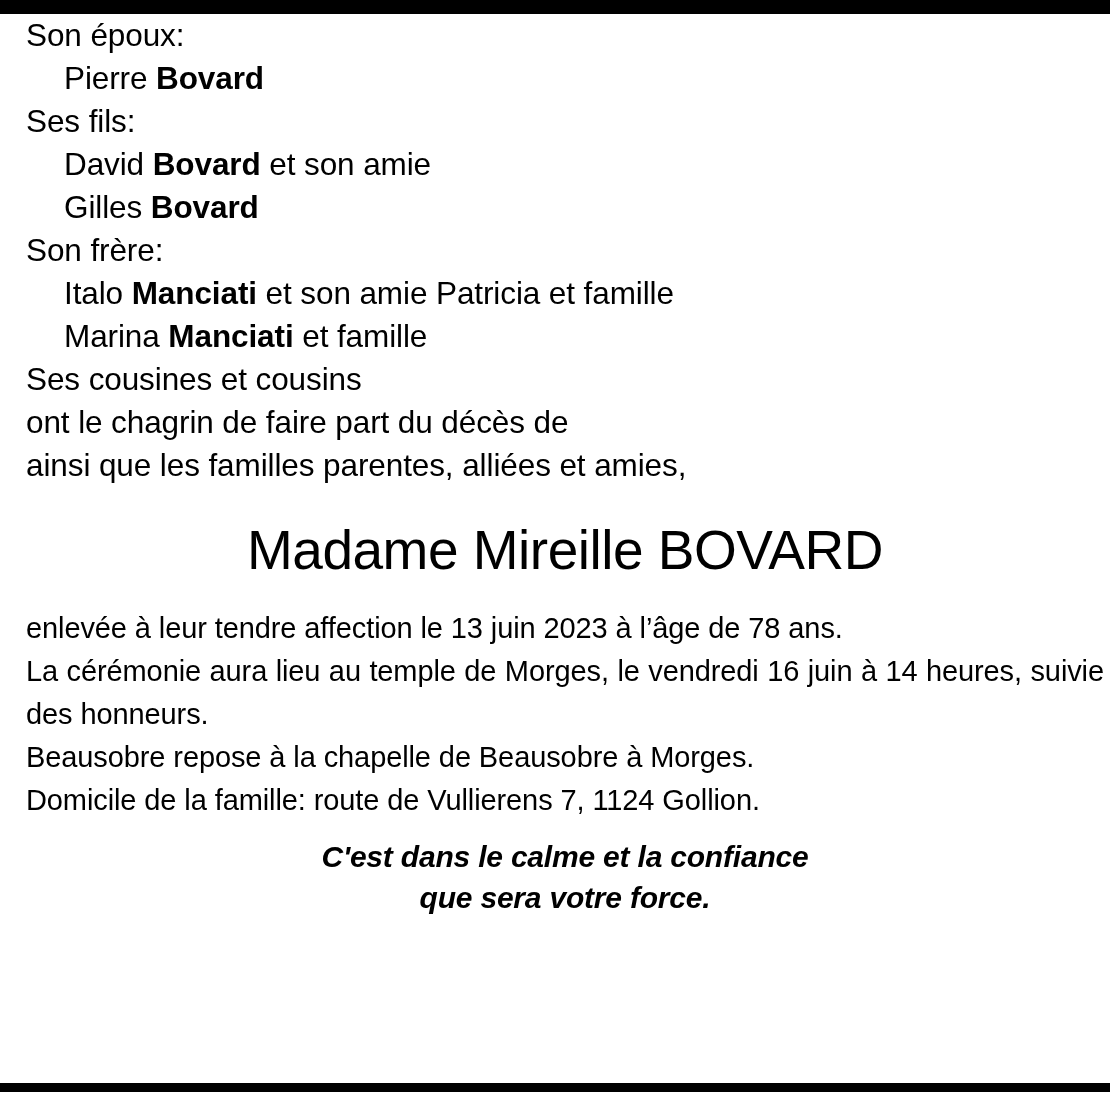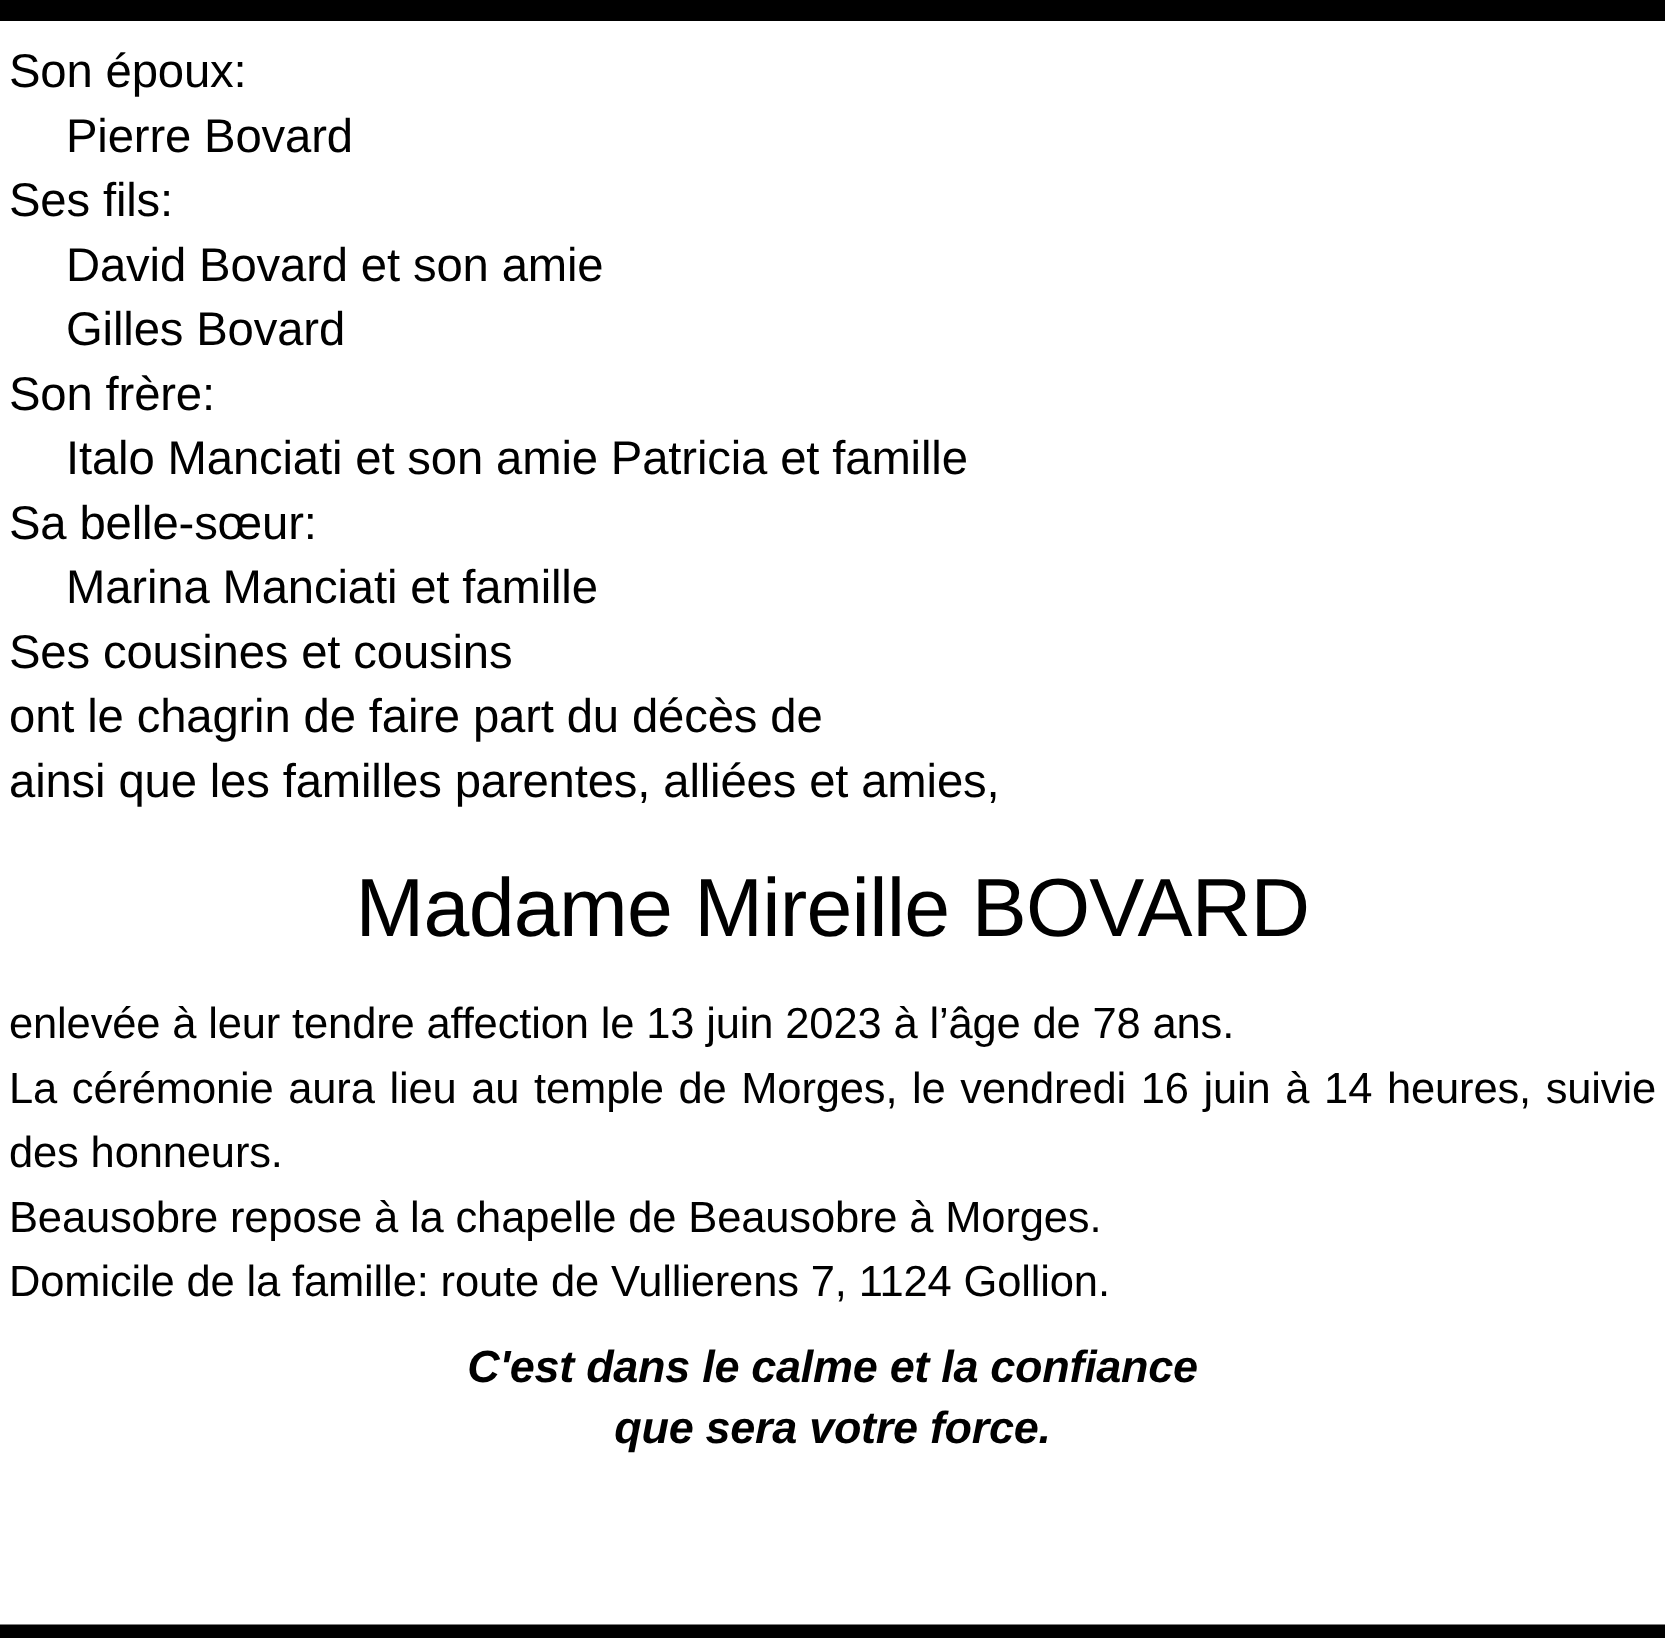--- a/index.html
+++ b/index.html
@@ -26,33 +26,34 @@
   }
   .rule-bottom {
     height: 9px;
     background: #000000;
     position: absolute;
     left: 0;
     right: 0;
     bottom: 8px;
   }
   .body-pad {
-    padding: 12px 6px;
+    padding: 0 6px;
+    margin-left: 20px;
   }
   .line {
     font-size: 31.5px;
     line-height: 43px;
     letter-spacing: -0.1px;
     white-space: nowrap;
   }
   .indent {
     padding-left: 38px;
   }
   .bold {
-    font-weight: normal;
+    font-weight: bold;
   }
   .deceased {
     text-align: center;
     font-size: 55px;
     font-weight: normal;
     letter-spacing: -0.5px;
     margin-top: 32px;
     margin-bottom: 26px;
     line-height: 62px;
   }
@@ -105,23 +106,20 @@
     </div>
 
     <div class="line">
       <span>Son frère:</span>
     </div>
 
     <div class="line indent">
       <span>Italo </span><span class="bold">Manciati</span><span> et son amie Patricia et famille</span>
     </div>
 
-    <div class="line">
-      <span>Sa belle-sœur:</span>
-    </div>
 
     <div class="line indent">
       <span>Marina </span><span class="bold">Manciati</span><span> et famille</span>
     </div>
 
     <div class="line">
       <span>Ses cousines et cousins</span>
     </div>
 
     <div class="line">

